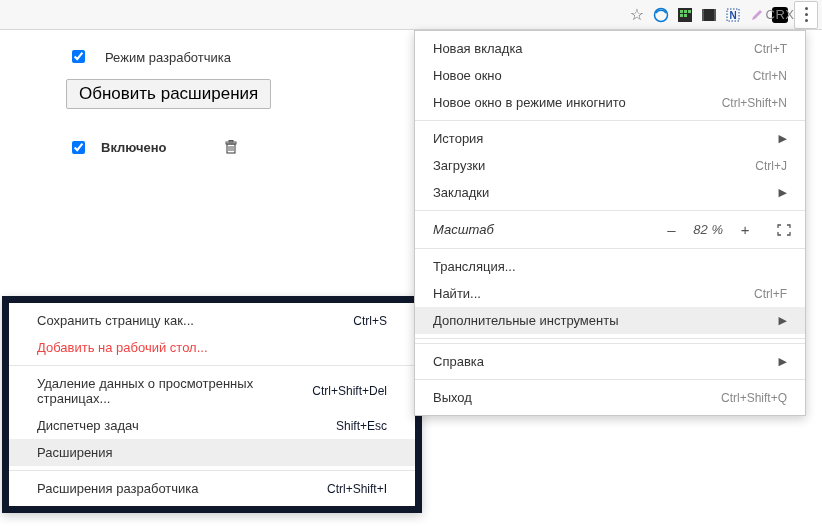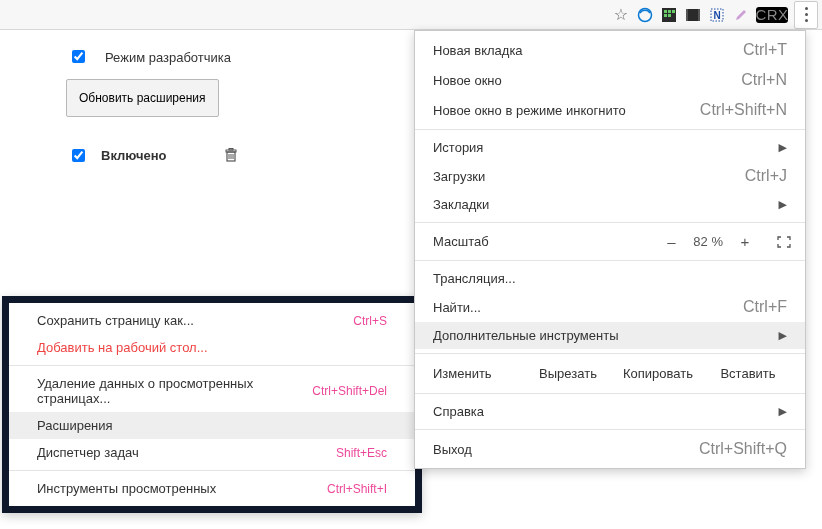--- a/index.html
+++ b/index.html
@@ -1,54 +1,54 @@
 <!DOCTYPE html>
 <html><head>
 <meta charset="utf-8">
 <style>
   * { box-sizing: border-box; margin: 0; padding: 0; font-family: "Segoe UI", Arial, sans-serif; }
   body { width: 822px; height: 529px; background: #fff; position: relative; overflow: hidden; font-size: 13px; color: #333; }
 
   
   .toolbar { position: absolute; top: 0; left: 0; right: 0; height: 30px; border-bottom: 1px solid #d8d8d8; background: #f7f7f7; display: flex; justify-content: flex-end; align-items: center; padding-right: 4px; gap: 6px; }
   .tb-ico { width: 18px; height: 18px; display: flex; align-items: center; justify-content: center; }
-  .crx-badge { width: 32px; height: 16px; background: #000000; border-radius: 3px; font-size: 15px; color: #888; display: flex; align-items: center; justify-content: center; letter-spacing: 0.5px; }
+  .crx-badge { width: 16px; height: 16px; background: #000000; border-radius: 3px; font-size: 13px; color: #888; display: flex; align-items: center; justify-content: center; letter-spacing: 0.5px; }
   .more-dots { width: 24px; height: 28px; display: flex; flex-direction: column; align-items: center; justify-content: center; gap: 3px; border: 1px solid #ccc; background: #fff; border-radius: 2px; cursor: pointer; }
   .more-dots span { width: 3px; height: 3px; background: #555; border-radius: 50%; }
 
   
   .ext-page { position: absolute; top: 30px; left: 0; width: 420px; height: 180px; border-right: 1px solid #d8d8d8; background: #fff; padding: 20px 24px; }
   .dev-row { display: flex; align-items: flex-start; gap: 20px; margin-left: 48px; margin-bottom: 14px; }
   .chk { width: 13px; height: 13px; }
-  .btn-upd { margin-left: 42px; padding: 11px 12px; font-size: 12px; background: #f3f3f3; border: 1px solid #b8b8b8; border-radius: 2px; cursor: pointer; }
+  .btn-upd { margin-left: 42px; padding: 4px 12px; font-size: 17px; background: #f3f3f3; border: 1px solid #b8b8b8; border-radius: 2px; cursor: pointer; }
   .enabled-row { display: flex; align-items: center; gap: 16px; margin-left: 48px; margin-top: 30px; }
   .trash { margin-left: 40px; display: flex; align-items: center; justify-content: center; cursor: pointer; }
 
   
   .main-menu { position: absolute; top: 30px; right: 16px; width: 392px; background: #fff; border: 1px solid #c8c8c8; box-shadow: 0 3px 10px rgba(0,0,0,.2); padding: 4px 0; z-index: 5; }
   .mi { display: flex; align-items: center; justify-content: space-between; padding: 6px 18px; cursor: pointer; font-size: 13px; }
-  .mi .sc { color: #888; font-size: 16px; }
+  .mi .sc { color: #888; font-size: 12px; }
   .mi .arw { color: #555; font-size: 11px; }
   .sep { height: 1px; background: #e4e4e4; margin: 4px 0; }
   .mi.hl { background: #eee; gap: 24px; }
-  .zoom-row { display: flex; align-items: center; padding: 6px 12px 6px 18px; }
+  .zoom-row { display: flex; align-items: center; padding: 6px 12px 6px 18px; font-style: italic; }
   .zoom-row .zl { flex: 1; }
   .zoom-ctrl { display: flex; align-items: center; gap: 14px; color: #555; }
   .zoom-ctrl .zb { cursor: pointer; font-size: 15px; width: 16px; text-align: center; }
   .zoom-ctrl .zp { font-size: 13px; }
   .fs-box { width: 18px; height: 14px; display: flex; align-items: center; justify-content: center; cursor: pointer; margin-left: 8px; }
   .edit-row { display: flex; align-items: center; padding: 6px 12px 6px 18px; gap: 0; }
   .edit-row .el { flex: 0 0 90px; }
   .edit-row .eb { flex: 1; text-align: center; cursor: pointer; padding: 2px 0; }
 
   
   .sub-menu { position: absolute; top: 296px; left: 2px; width: 420px; background: #fff; border: 7px solid #0f172a; box-shadow: 0 3px 10px rgba(0,0,0,.2); padding: 4px 0; z-index: 4; }
   .smi { display: flex; align-items: center; justify-content: space-between; padding: 6px 28px; cursor: pointer; font-size: 13px; }
   .smi.dis { color: #ef4444; cursor: default; }
-  .smi .sc { color: #ec4899; font-size: 12px; }
+  .smi .sc { color: #0f172a; font-size: 12px; }
   .smi.hl { background: #eee; }
 
 </style>
 </head>
 <body>
 
 <div class="toolbar">
   <div class="tb-ico" style="font-size:16px;color:#666;">☆</div>
   <div class="tb-ico">
     <svg width="16" height="16" viewBox="0 0 16 16">
@@ -160,26 +160,20 @@
   </div>
   <div class="mi">
     <span>Найти...</span>
     <span class="sc">Ctrl+F</span>
   </div>
   <div class="mi hl">
     <span>Дополнительные инструменты</span>
     <span class="arw">▶</span>
   </div>
   <div class="sep"></div>
-  <div class="edit-row">
-    <span class="el">Изменить</span>
-    <span class="eb">Вырезать</span>
-    <span class="eb">Копировать</span>
-    <span class="eb">Вставить</span>
-  </div>
   <div class="sep"></div>
   <div class="mi">
     <span>Справка</span>
     <span class="arw">▶</span>
   </div>
   <div class="sep"></div>
   <div class="mi">
     <span>Выход</span>
     <span class="sc">Ctrl+Shift+Q</span>
   </div>
@@ -191,25 +185,25 @@
     <span class="sc">Ctrl+S</span>
   </div>
   <div class="smi dis">
     <span>Добавить на рабочий стол...</span>
   </div>
   <div class="sep"></div>
   <div class="smi">
     <span>Удаление данных о просмотренных страницах...</span>
     <span class="sc">Ctrl+Shift+Del</span>
   </div>
+  <div class="smi">
+    <span>Диспетчер задач</span>
+    <span class="sc">Shift+Esc</span>
+  </div>
   <div class="smi hl">
     <span>Расширения</span>
   </div>
-  <div class="smi">
-    <span>Диспетчер задач</span>
-    <span class="sc">Shift+Esc</span>
-  </div>
-  <div class="sep"></div>
-  <div class="smi">
-    <span>Инструменты просмотренных</span>
+  <div class="sep"></div>
+  <div class="smi">
+    <span>Расширения разработчика</span>
     <span class="sc">Ctrl+Shift+I</span>
   </div>
 </div>
 
 </body></html>

